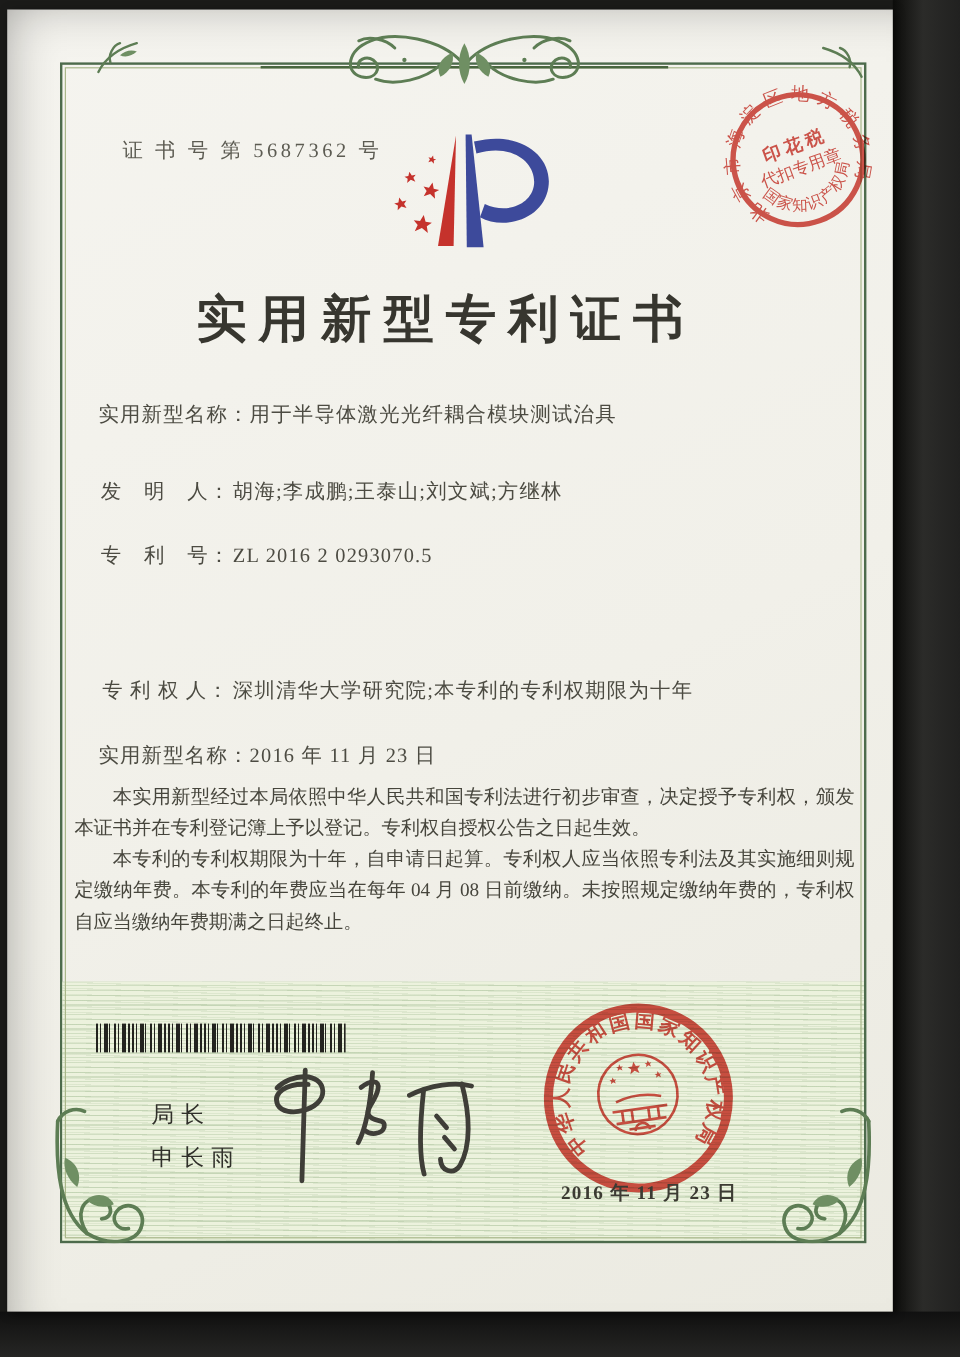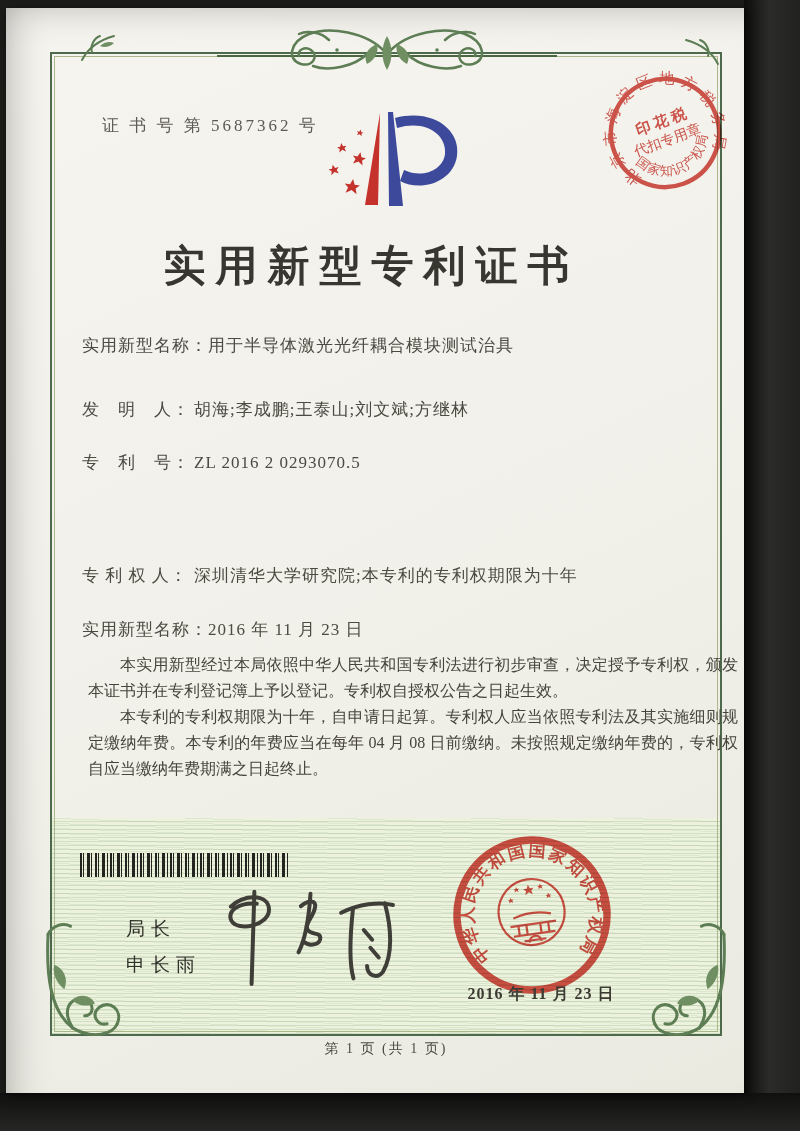--- a/index.html
+++ b/index.html
@@ -27,22 +27,22 @@
     background-image:
       repeating-linear-gradient(0deg,rgba(110,150,95,.22) 0 1px,rgba(255,255,255,0) 1px 4px),
       repeating-linear-gradient(2deg,rgba(110,150,95,.12) 0 1px,rgba(255,255,255,0) 1px 5px);
   }
   .cert-no{position:absolute;left:96px;top:106px;font-size:17px;letter-spacing:3px;color:#5c5b52;}
   .doc-title{
     position:absolute;left:44px;top:230px;width:643px;text-align:center;
     font-size:42px;font-weight:bold;letter-spacing:10px;color:#37362f;
   }
   .row{position:absolute;left:76px;font-size:17px;color:#4c4b42;letter-spacing:1px;white-space:nowrap;}
-  .row .lbl{display:inline-block;min-width:112px;}
-  .paras{position:absolute;left:82px;top:644px;width:650px;font-size:16px;line-height:26px;color:#46453c;text-align:justify;}
+  .row .lbl{display:inline-block;min-width:112px;text-align:center;}
+  .paras{position:absolute;left:56px;top:644px;width:650px;font-size:16px;line-height:26px;color:#46453c;text-align:justify;}
   .paras p{margin:0;text-indent:2em;}
   .barcode{
     position:absolute;left:74px;top:845px;width:208px;height:24px;z-index:3;
     background:repeating-linear-gradient(90deg,
       #23231f 0 2px,transparent 2px 3px,
       #23231f 3px 4px,transparent 4px 7px,
       #23231f 7px 10px,transparent 10px 11px,
       #23231f 11px 12px,transparent 12px 15px,
       #23231f 15px 17px,transparent 17px 18px,
       #23231f 18px 19px,transparent 19px 22px,
@@ -226,15 +226,14 @@
       <use href="#star5" transform="translate(85,60) scale(0.55)"></use>
       <use href="#star5" transform="translate(66,68) scale(0.3)"></use>
       <use href="#star5" transform="translate(73,58) scale(0.3)"></use>
       <use href="#star5" transform="translate(97,58) scale(0.3)"></use>
       <use href="#star5" transform="translate(104,68) scale(0.3)"></use>
     </g>
   </svg>
 
   <div class="seal-date">2016 年 11 月 23 日</div>
 
-  <div class="footer">第 1 页 (共 1 页)</div>
 
 </div>
 
 </body></html>

